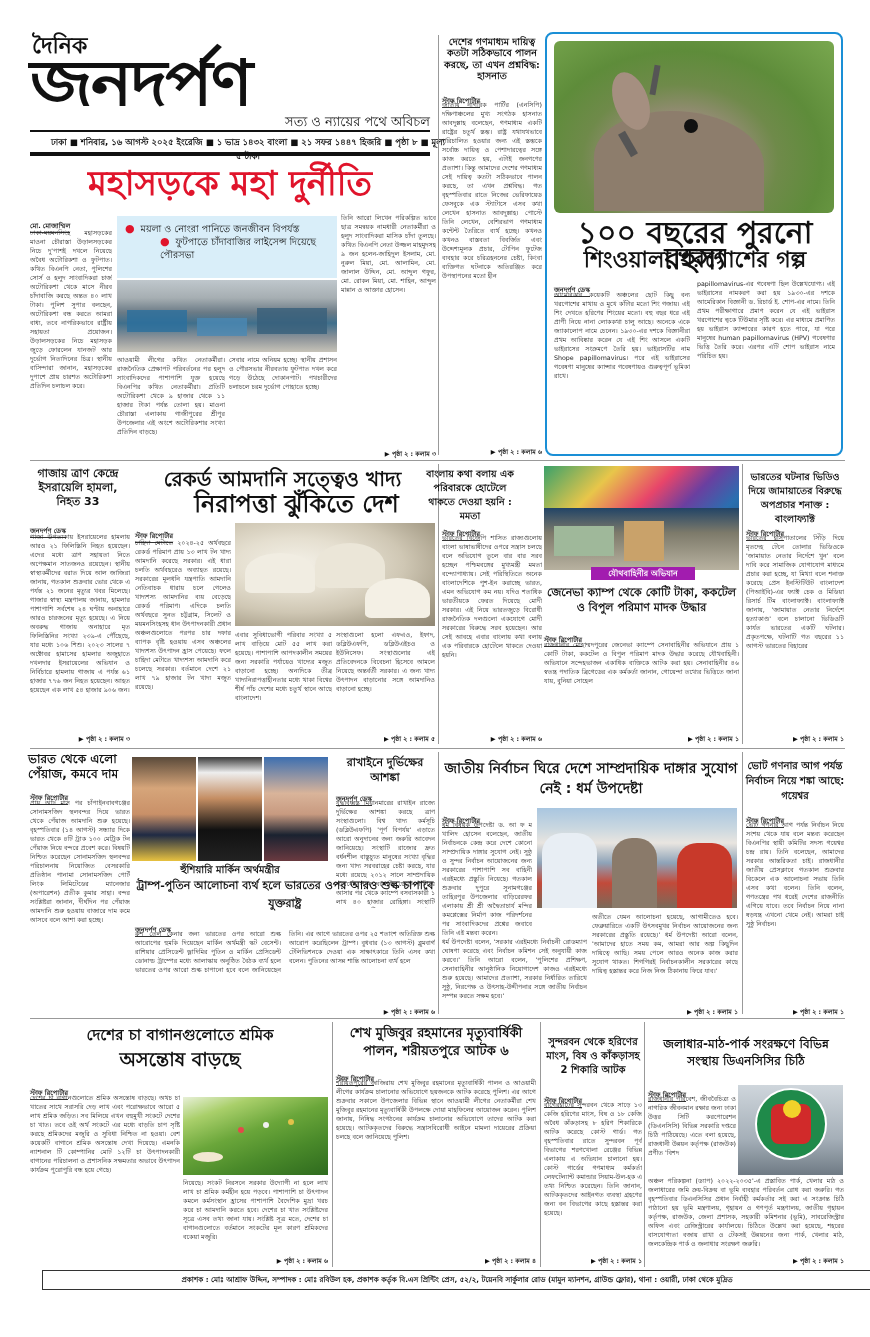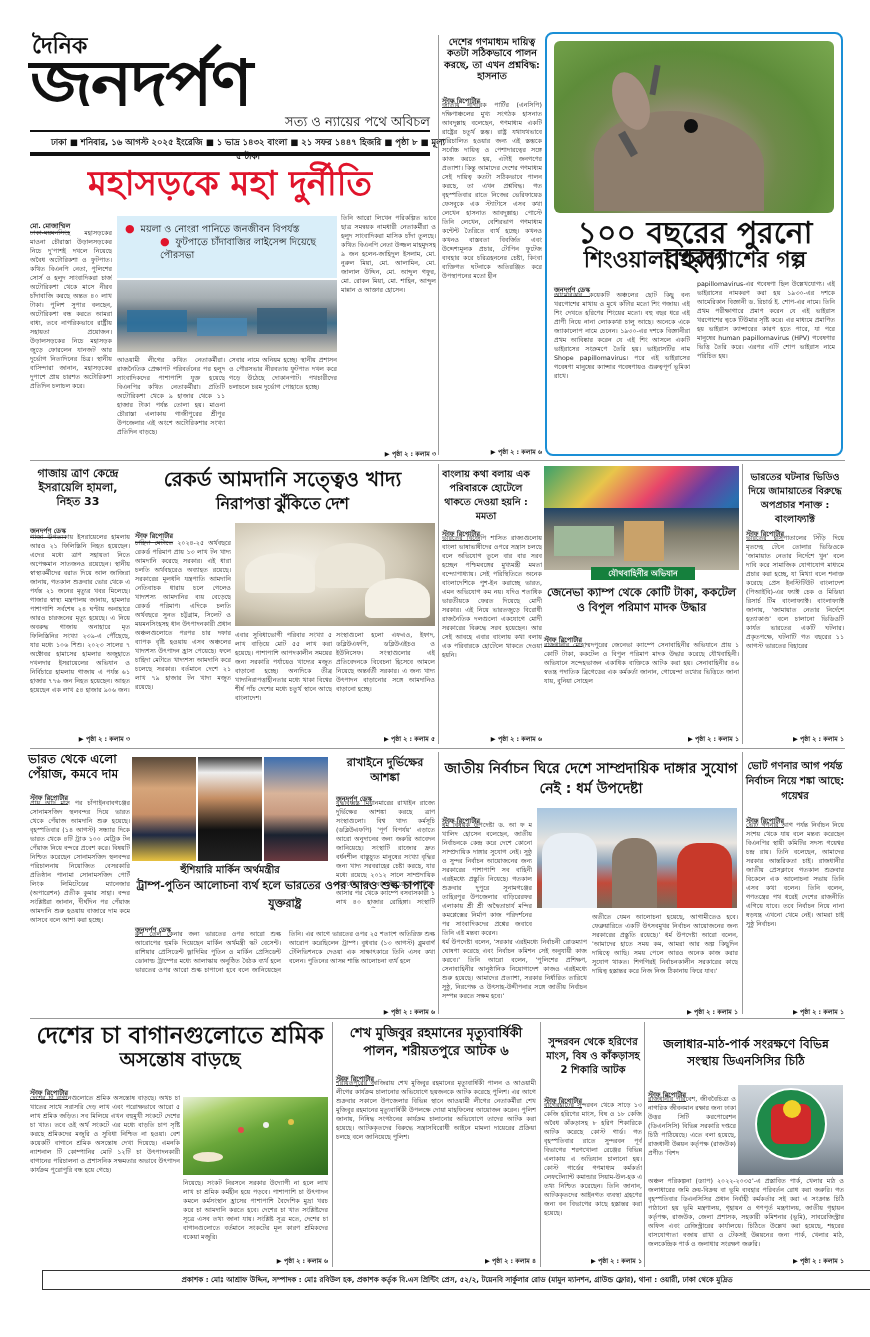--- a/index.html
+++ b/index.html
@@ -74,44 +74,44 @@
 <div class="abs body-text" style="left:697px;top:279px;width:138px;height:171px;">papillomavirus-এর গবেষণা ছিল উল্লেখযোগ্য। এই ভাইরাসের নামকরণ করা হয় ১৯৩০-এর দশকে আমেরিকান বিজ্ঞানী ড. রিচার্ড ই. শোপ-এর নামে। তিনি প্রথম পরীক্ষাগারে প্রমাণ করেন যে এই ভাইরাস খরগোশের ত্বকে টিউমার সৃষ্টি করে। এর মাধ্যমে প্রমাণিত হয় ভাইরাস ক্যান্সারের কারণ হতে পারে, যা পরে মানুষের human papillomavirus (HPV) গবেষণার ভিত্তি তৈরি করে। এরপর এটি শোপ ভাইরাস নামে পরিচিত হয়।</div>
 
 <div class="hline" style="left:30px;top:460px;width:815px;"></div>
 
 <div class="abs hl" style="left:28px;top:467px;width:100px;font-size:11px;line-height:14px;">গাজায় ত্রাণ কেন্দ্রে ইসরায়েলি হামলা, নিহত 33</div>
 <div class="abs" style="left:30px;top:518px;width:100px;"><span class="byline">জনদর্পণ ডেস্ক</span></div>
 <div class="abs body-text" style="left:30px;top:532px;width:100px;height:200px;">গাজা উপত্যকায় ইসরায়েলের হামলায় আরও ২১ ফিলিস্তিনি নিহত হয়েছেন। এদের মধ্যে ত্রাণ সহায়তা নিতে অপেক্ষমান সাতজনও রয়েছেন। স্থানীয় স্বাস্থ্যকর্মীদের বরাত দিয়ে আল জাজিরা জানায়, গতকাল শুক্রবার ভোর থেকে এ পর্যন্ত ২১ জনের মৃত্যুর খবর মিলেছে। গাজার স্বাস্থ্য মন্ত্রণালয় জানায়, হামলার পাশাপাশি সর্বশেষ ২৪ ঘণ্টায় অনাহারে আরও চারজনের মৃত্যু হয়েছে। এ নিয়ে অবরুদ্ধ গাজায় অনাহারে মৃত ফিলিস্তিনির সংখ্যা ২৩৯-এ পৌঁছেছে, যার মধ্যে ১০৬ শিশু। ২০২৩ সালের ৭ অক্টোবর হামাসের হামলার অজুহাতে দখলদার ইসরায়েলের অভিযান ও নির্বিচারে হামলায় গাজায় এ পর্যন্ত ৬১ হাজার ৭৭৬ জন নিহত হয়েছেন। আহত হয়েছেন এক লাখ ৫৪ হাজার ৯০৬ জন।</div>
 <div class="abs cont" style="left:30px;top:734px;width:100px;">▶ পৃষ্ঠা ২ : কলাম ৩</div>
 
 <div class="abs hl" style="left:130px;top:467px;width:305px;font-size:20px;line-height:24px;">রেকর্ড আমদানি সত্ত্বেও খাদ্য</div>
-<div class="abs hl" style="left:130px;top:492px;width:305px;font-size:16px;line-height:24px;font-family:Liberation Serif, serif;">নিরাপত্তা ঝুঁকিতে দেশ</div>
+<div class="abs hl" style="left:144px;top:492px;width:305px;font-size:24px;line-height:24px;">নিরাপত্তা ঝুঁকিতে দেশ</div>
 <div class="abs" style="left:135px;top:523px;width:100px;"><span class="byline">স্টাফ রিপোর্টার</span></div>
 <div class="abs img" style="left:235px;top:523px;width:200px;height:103px;background:radial-gradient(ellipse at 30% 40%,#f4f1e8 0%,#e5dfd0 30%,#cfc7b4 55%,#a89f8a 80%,#8f8674 100%);">
   <div style="position:absolute;left:10px;top:30px;width:70px;height:40px;background:#f1ede2;border-radius:50% 50% 10% 10%;"></div>
   <div style="position:absolute;left:80px;top:20px;width:70px;height:45px;background:#ebe6d8;border-radius:50% 50% 10% 10%;"></div>
   <div style="position:absolute;left:130px;top:55px;width:65px;height:40px;background:#f4f0e5;border-radius:50% 50% 10% 10%;"></div>
 </div>
 <div class="abs body-text" style="left:135px;top:538px;width:96px;height:195px;">চাহিদা মেটাতে ২০২৪-২৫ অর্থবছরে রেকর্ড পরিমাণ প্রায় ১৩ লাখ টন খাদ্য আমদানি করেছে সরকার। এই ধারা চলতি অর্থবছরেও অব্যাহত রয়েছে। সরকারের মূলধনি যন্ত্রপাতি আমদানি নেতিবাচক ধারায় চলে গেলেও খাদ্যশস্য আমদানির ব্যয় বেড়েছে রেকর্ড পরিমাণ। এদিকে চলতি অর্থবছরে সুনত চট্টগ্রাম, সিলেট ও ময়মনসিংহসহ ধান উৎপাদনকারী প্রধান অঞ্চলগুলোতে পরপর চার দফার ব্যাপক বৃষ্টি হওয়ায় এসব অঞ্চলের খাদ্যশস্য উৎপাদন হ্রাস পেয়েছে। ফলে চাহিদা মেটাতে খাদ্যশস্য আমদানি করে চলেছে সরকার। বর্তমানে দেশে ২১ লাখ ৭৯ হাজার টন খাদ্য মজুত রয়েছে।</div>
 <div class="abs body-text" style="left:235px;top:630px;width:97px;height:103px;">এবার সুবিধাভোগী পরিবার সংখ্যা ৫ লাখ বাড়িয়ে মোট ৫৫ লাখ করা হয়েছে। পাশাপাশি আপদকালীন সময়ের জন্য সরকারি পর্যায়েও খাদ্যের মজুত বাড়ানো হচ্ছে। অন্যদিকে তীব্র খাদ্যনিরাপত্তাহীনতার মধ্যে থাকা বিশ্বের শীর্ষ পাঁচ দেশের মধ্যে চতুর্থ স্থানে আছে বাংলাদেশ।</div>
 <div class="abs body-text" style="left:336px;top:630px;width:99px;height:100px;">সংস্থাগুলো হলো এফএও, ইফাদ, ডব্লিউএফপি, ডব্লিউএইচও ও ইউনিসেফ। সংস্থাগুলোর এই প্রতিবেদনকে বিবেচনা হিসেবে আমলে নিয়েছে অন্তর্বর্তী সরকার। এ জন্য খাদ্য উৎপাদন বাড়ানোর সঙ্গে আমদানিও বাড়ানো হচ্ছে।</div>
 <div class="abs cont" style="left:336px;top:734px;width:99px;">▶ পৃষ্ঠা ২ : কলাম ৫</div>
 
 <div class="vline" style="left:438px;top:464px;height:280px;"></div>
-<div class="abs hl" style="left:436px;top:467px;width:100px;font-size:9.5px;line-height:14px;">বাংলায় কথা বলায় এক পরিবারকে হোটেলে থাকতে দেওয়া হয়নি : মমতা</div>
+<div class="abs hl" style="left:420px;top:467px;width:100px;font-size:9.5px;line-height:14px;">বাংলায় কথা বলায় এক পরিবারকে হোটেলে থাকতে দেওয়া হয়নি : মমতা</div>
 <div class="abs" style="left:442px;top:521px;width:100px;"><span class="byline">স্টাফ রিপোর্টার</span></div>
 <div class="abs body-text" style="left:442px;top:533px;width:100px;height:200px;">ভারতের বিজেপি শাসিত রাজ্যগুলোয় বাংলা ভাষাভাষীদের ওপরে সন্ত্রাস চলছে বলে অভিযোগ তুলে বার বার সরব হচ্ছেন পশ্চিমবঙ্গের মুখ্যমন্ত্রী মমতা বন্দ্যোপাধ্যায়। সেই পরিস্থিতিতে অনেক বাংলাদেশিকে পুশ-ইন করাচ্ছে ভারত, এমন অভিযোগ কম নয়। যদিও শতাধিক ভারতীয়কে ফেরত দিয়েছে মোদী সরকার। এই নিয়ে ভারতজুড়ে বিরোধী রাজনৈতিক দলগুলো একযোগে মোদী সরকারের বিরুদ্ধে সরব হয়েছেন। আর সেই আবহে এবার বাংলায় কথা বলায় এক পরিবারকে হোটেলে থাকতে দেওয়া হয়নি।</div>
 <div class="abs cont" style="left:442px;top:734px;width:100px;">▶ পৃষ্ঠা ২ : কলাম ৬</div>
 
 <div class="abs img" style="left:544px;top:466px;width:195px;height:104px;background:linear-gradient(135deg,#3aa16a 0%,#e8c64a 25%,#e8456a 45%,#6a3fa0 60%,#2a6fb0 75%,#1f4a60 100%);">
   <div style="position:absolute;left:0;top:42px;width:195px;height:62px;background:linear-gradient(180deg,#224466 0%,#7d7a6a 40%,#b8b2a0 100%);"></div>
   <div style="position:absolute;left:10px;top:60px;width:60px;height:30px;background:#9fb89a;"></div>
   <div style="position:absolute;left:80px;top:55px;width:40px;height:40px;background:#c9a26a;"></div>
 </div>
-<div class="abs" style="left:591px;top:567px;width:104px;background:#15803d;color:#fff;font-family:'DejaVu Sans',sans-serif;font-size:8px;text-align:center;line-height:13px;font-weight:bold;">যৌথবাহিনীর অভিযান</div>
+<div class="abs" style="left:591px;top:567px;width:104px;background:#a21caf;color:#fff;font-family:'DejaVu Sans',sans-serif;font-size:8px;text-align:center;line-height:13px;font-weight:bold;">যৌথবাহিনীর অভিযান</div>
 <div class="abs hl" style="left:544px;top:585px;width:195px;font-size:11px;line-height:15px;">জেনেভা ক্যাম্প থেকে কোটি টাকা, ককটেল ও বিপুল পরিমাণ মাদক উদ্ধার</div>
 <div class="abs" style="left:544px;top:627px;width:100px;"><span class="byline">স্টাফ রিপোর্টার</span></div>
 <div class="abs body-text" style="left:544px;top:640px;width:195px;height:92px;">রাজধানীর মোহাম্মদপুরের জেনেভা ক্যাম্পে সেনাবাহিনীর অভিযানে প্রায় ১ কোটি টাকা, ককটেল ও বিপুল পরিমাণ মাদক উদ্ধার করেছে যৌথবাহিনী। অভিযানে সন্দেহভাজন একাধিক ব্যক্তিকে আটক করা হয়। সেনাবাহিনীর ৪৬ স্বতন্ত্র পদাতিক ব্রিগেডের এক কর্মকর্তা জানান, গোয়েন্দা তথ্যের ভিত্তিতে জানা যায়, বুনিয়া সোহেল</div>
 <div class="abs cont" style="left:544px;top:734px;width:195px;">▶ পৃষ্ঠা ২ : কলাম ১</div>
 
 <div class="vline" style="left:742px;top:464px;height:280px;"></div>
 <div class="abs hl" style="left:745px;top:470px;width:100px;font-size:9.5px;line-height:14px;">ভারতের ঘটনার ভিডিও দিয়ে জামায়াতের বিরুদ্ধে অপপ্রচার শনাক্ত : বাংলাফ্যাক্ট</div>
 <div class="abs" style="left:746px;top:521px;width:100px;"><span class="byline">স্টাফ রিপোর্টার</span></div>
 <div class="abs body-text" style="left:746px;top:533px;width:98px;height:200px;">ভারতের হাসপাতালের সিঁড়ি দিয়ে মৃতদেহ টেনে তোলার ভিডিওকে 'জামায়াত নেতার নির্দেশে খুন' বলে দাবি করে সামাজিক যোগাযোগ মাধ্যমে প্রচার করা হচ্ছে, যা মিথ্যা বলে শনাক্ত করেছে প্রেস ইনস্টিটিউট বাংলাদেশ (পিআইবি)-এর ফ্যাক্ট চেক ও মিডিয়া রিসার্চ টিম বাংলাফ্যাক্ট। বাংলাফ্যাক্ট জানায়, 'জামায়াত নেতার নির্দেশে হত্যাকাণ্ড' বলে চালানো ভিডিওটি কার্যত ভারতের একটি ঘটনার। প্রকৃতপক্ষে, ঘটনাটি গত বছরের ১১ আগস্ট ভারতের বিহারের</div>
 <div class="abs cont" style="left:746px;top:734px;width:98px;">▶ পৃষ্ঠা ২ : কলাম ১</div>
@@ -151,21 +151,21 @@
 <div class="abs cont" style="left:592px;top:1007px;width:146px;">▶ পৃষ্ঠা ২ : কলাম ১</div>
 
 <div class="vline" style="left:742px;top:752px;height:262px;"></div>
 <div class="abs hl" style="left:745px;top:758px;width:100px;font-size:10px;line-height:15px;">ভোট গণনার আগ পর্যন্ত নির্বাচন নিয়ে শঙ্কা আছে: গয়েশ্বর</div>
 <div class="abs" style="left:746px;top:808px;width:100px;"><span class="byline">স্টাফ রিপোর্টার</span></div>
 <div class="abs body-text" style="left:746px;top:820px;width:98px;height:185px;">ভোট গণনার আগ পর্যন্ত নির্বাচন নিয়ে সংশয় থেকে যায় বলে মন্তব্য করেছেন বিএনপির স্থায়ী কমিটির সদস্য গয়েশ্বর চন্দ্র রায়। তিনি বলেছেন, আমাদের সরকার আন্তরিকতা চাই। রাজধানীর জাতীয় প্রেসক্লাবে গতকাল শুক্রবার বিকেলে এক আলোচনা সভায় তিনি এসব কথা বলেন। তিনি বলেন, গণতন্ত্রের পথ ধরেই দেশের রাজনীতি এগিয়ে যাবে। তবে নির্বাচন নিয়ে নানা ষড়যন্ত্র এখনো থেমে নেই। আমরা চাই সুষ্ঠু নির্বাচন।</div>
 <div class="abs cont" style="left:746px;top:1007px;width:98px;">▶ পৃষ্ঠা ২ : কলাম ১</div>
 
 <div class="hline" style="left:30px;top:1018px;width:815px;"></div>
 
-<div class="abs hl" style="left:30px;top:1024px;width:300px;font-size:23px;line-height:23px;">দেশের চা বাগানগুলোতে শ্রমিক</div>
+<div class="abs hl" style="left:30px;top:1024px;width:300px;font-size:15px;line-height:23px;">দেশের চা বাগানগুলোতে শ্রমিক</div>
 <div class="abs hl" style="left:30px;top:1048px;width:300px;font-size:19px;line-height:23px;">অসন্তোষ বাড়ছে</div>
 <div class="abs" style="left:30px;top:1080px;width:100px;"><span class="byline">স্টাফ রিপোর্টার</span></div>
 <div class="abs body-text" style="left:30px;top:1093px;width:150px;height:170px;">দেশের চা বাগানগুলোতে শ্রমিক অসন্তোষ বাড়ছে। অথচ চা খাতের সাথে সরাসরি দেড় লাখ এবং পরোক্ষভাবে আরো ৫ লাখ শ্রমিক জড়িত। সব মিলিয়ে এখন বহুমুখী সংকটে দেশের চা খাত। তবে ওই অর্থ সংকটে এর মধ্যে বাড়তি চাপ সৃষ্টি করছে শ্রমিকদের মজুরি ও সুবিধা নিশ্চিত না হওয়া। বেশ কয়েকটি বাগানে শ্রমিক অসন্তোষ দেখা দিয়েছে। এমনকি ন্যাশনাল টি কোম্পানির মোট ১২টি চা উৎপাদনকারী বাগানের পরিচালনা ও প্রশাসনিক সক্ষমতার অভাবে উৎপাদন কার্যক্রম পুরোপুরি বন্ধ হয়ে গেছে।</div>
 <div class="abs img" style="left:183px;top:1097px;width:145px;height:78px;background:linear-gradient(160deg,#e8f0d8 0%,#a9cf6a 20%,#6aa63a 45%,#4a8a2a 70%,#2e6a1e 100%);">
   <div style="position:absolute;left:10px;top:55px;width:30px;height:10px;background:#f2e8d0;border-radius:50%;"></div>
   <div style="position:absolute;left:55px;top:30px;width:6px;height:6px;background:#e24a4a;border-radius:50%;"></div>
   <div style="position:absolute;left:80px;top:25px;width:6px;height:6px;background:#f0f0f0;border-radius:50%;"></div>
   <div style="position:absolute;left:105px;top:22px;width:6px;height:6px;background:#e2c24a;border-radius:50%;"></div>
 </div>
 <div class="abs body-text" style="left:183px;top:1178px;width:145px;height:85px;">নিয়েছে। সংকট নিরসনে সরকার উদ্যোগী না হলে লাখ লাখ চা শ্রমিক কর্মহীন হয়ে পড়বে। পাশাপাশি চা উৎপাদন কমলে কর্মসংস্থান হ্রাসের পাশাপাশি বৈদেশিক মুদ্রা খরচ করে চা আমদানি করতে হবে। দেশের চা খাত সংশ্লিষ্টদের সূত্রে এসব তথ্য জানা যায়। সংশ্লিষ্ট সূত্র মতে, দেশের চা বাগানগুলোতে বর্তমানে সংকটের মূল কারণ শ্রমিকদের বকেয়া মজুরি।</div>

